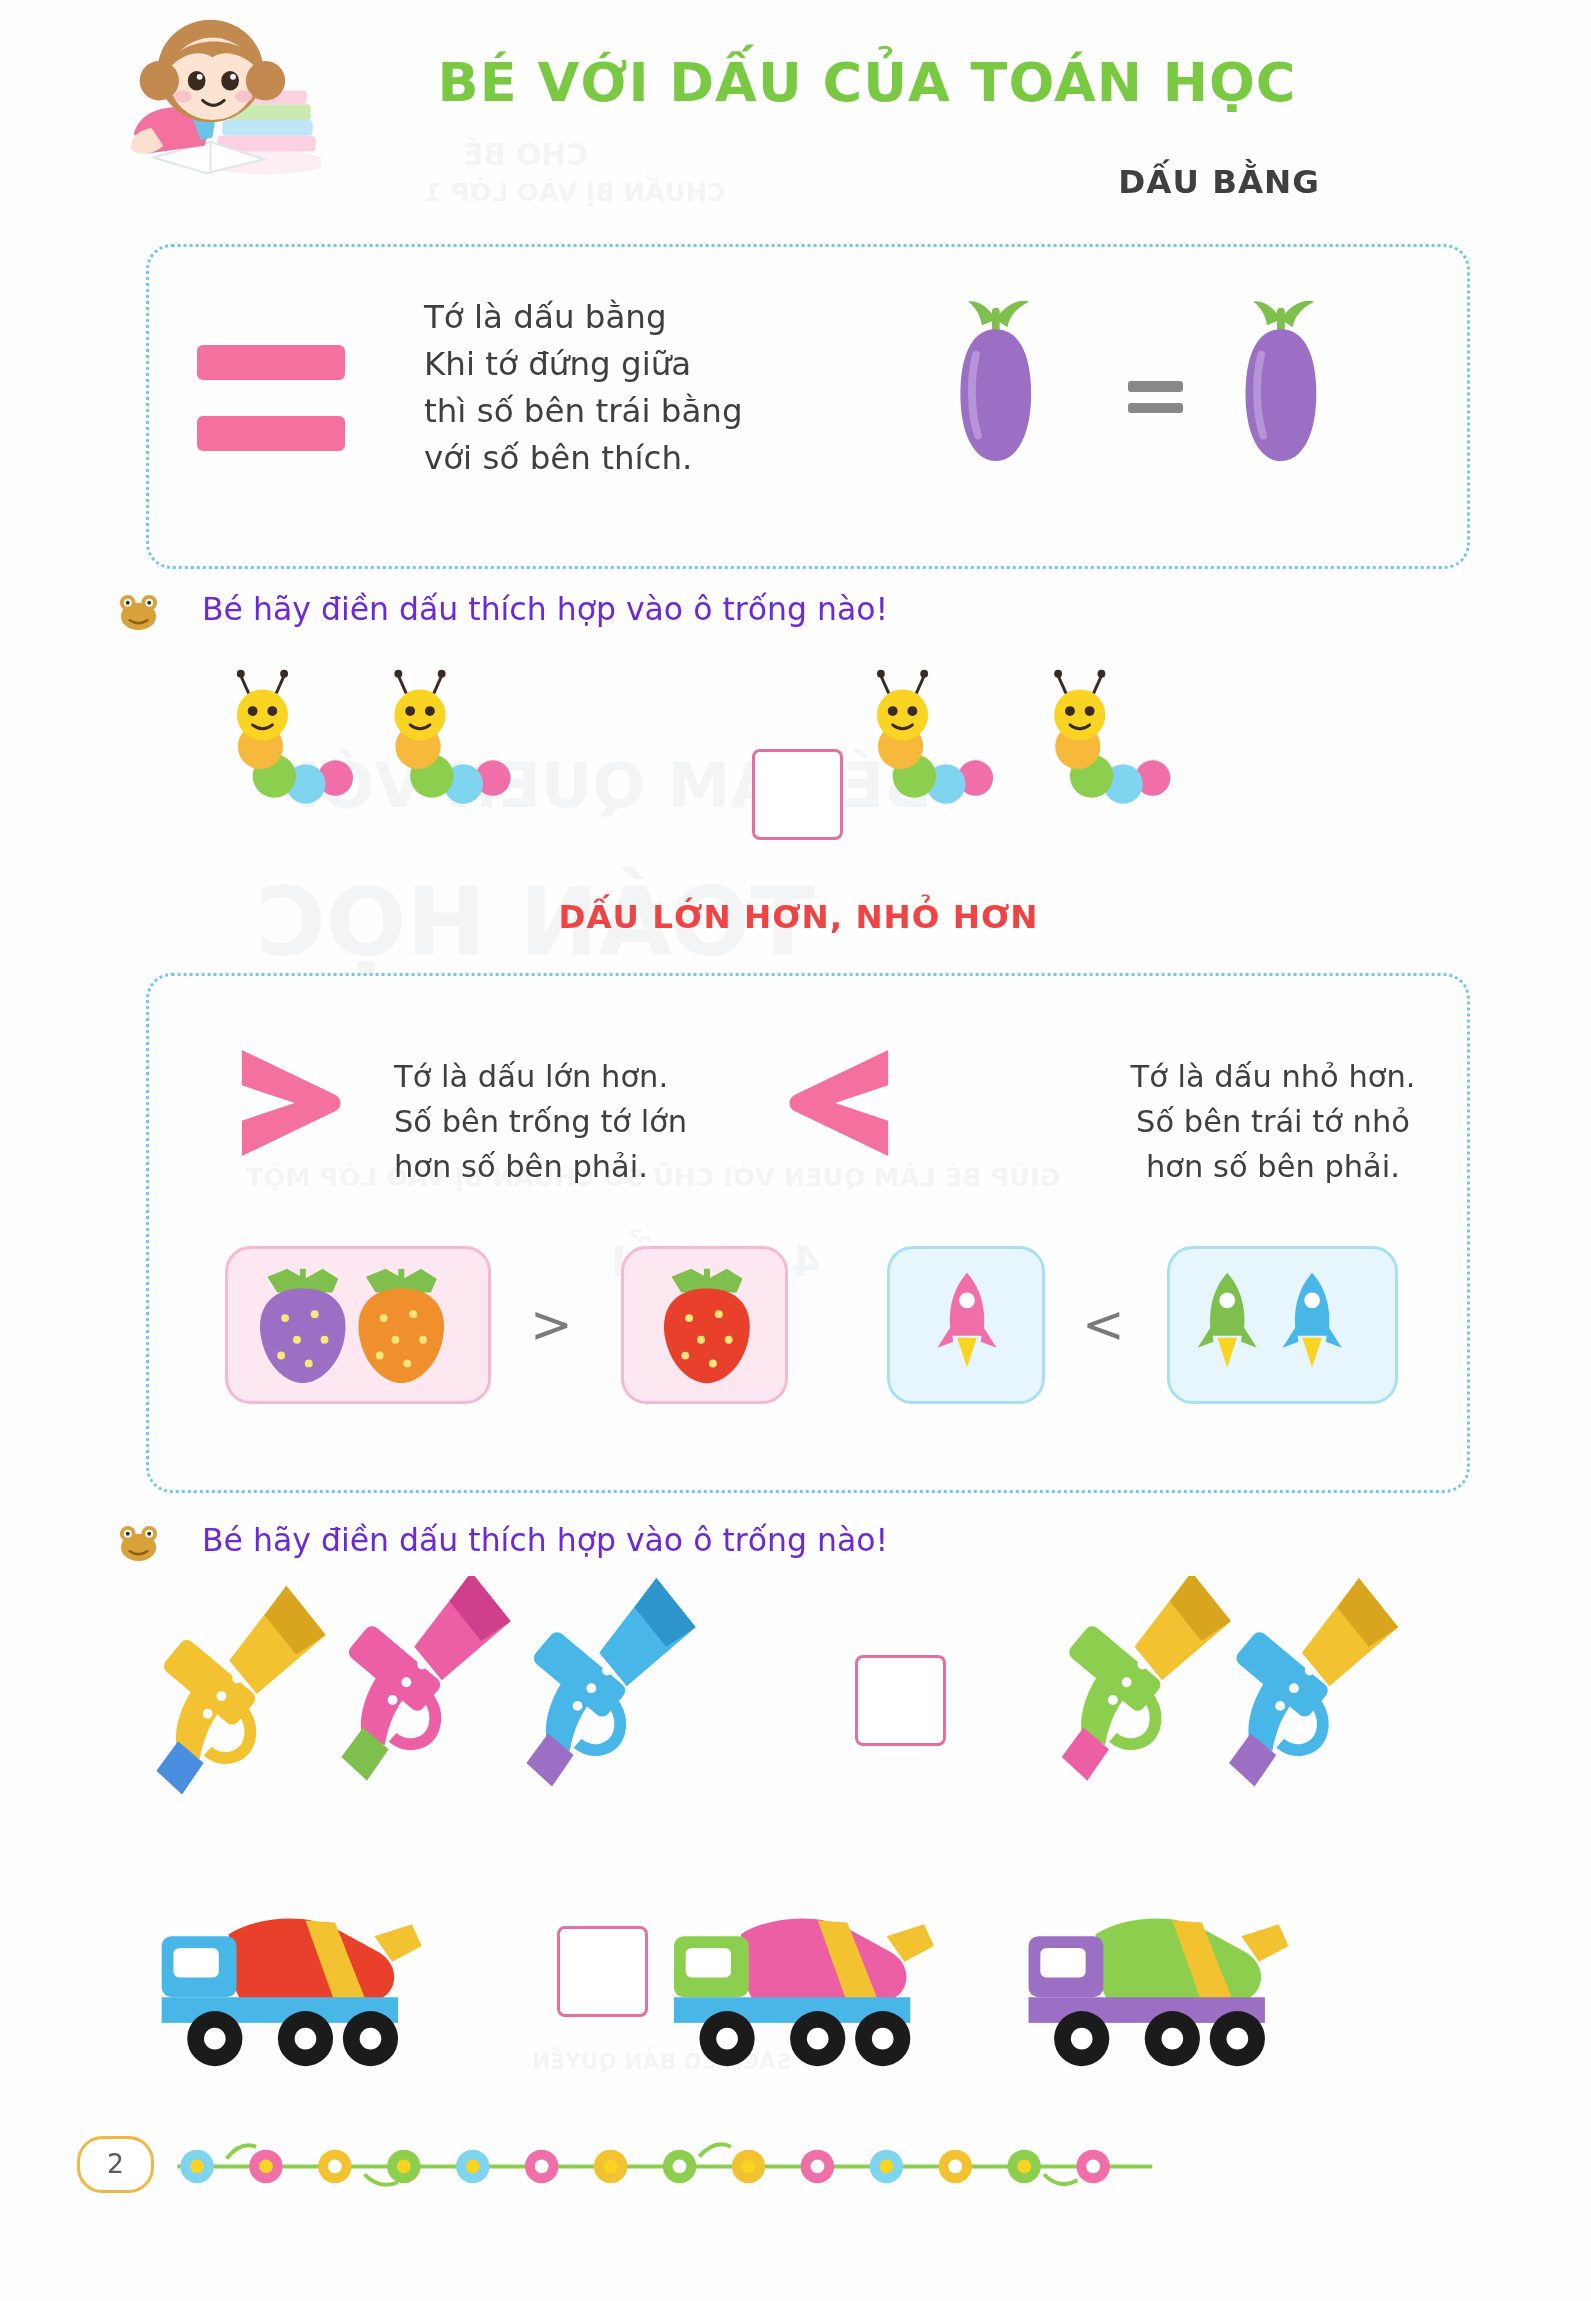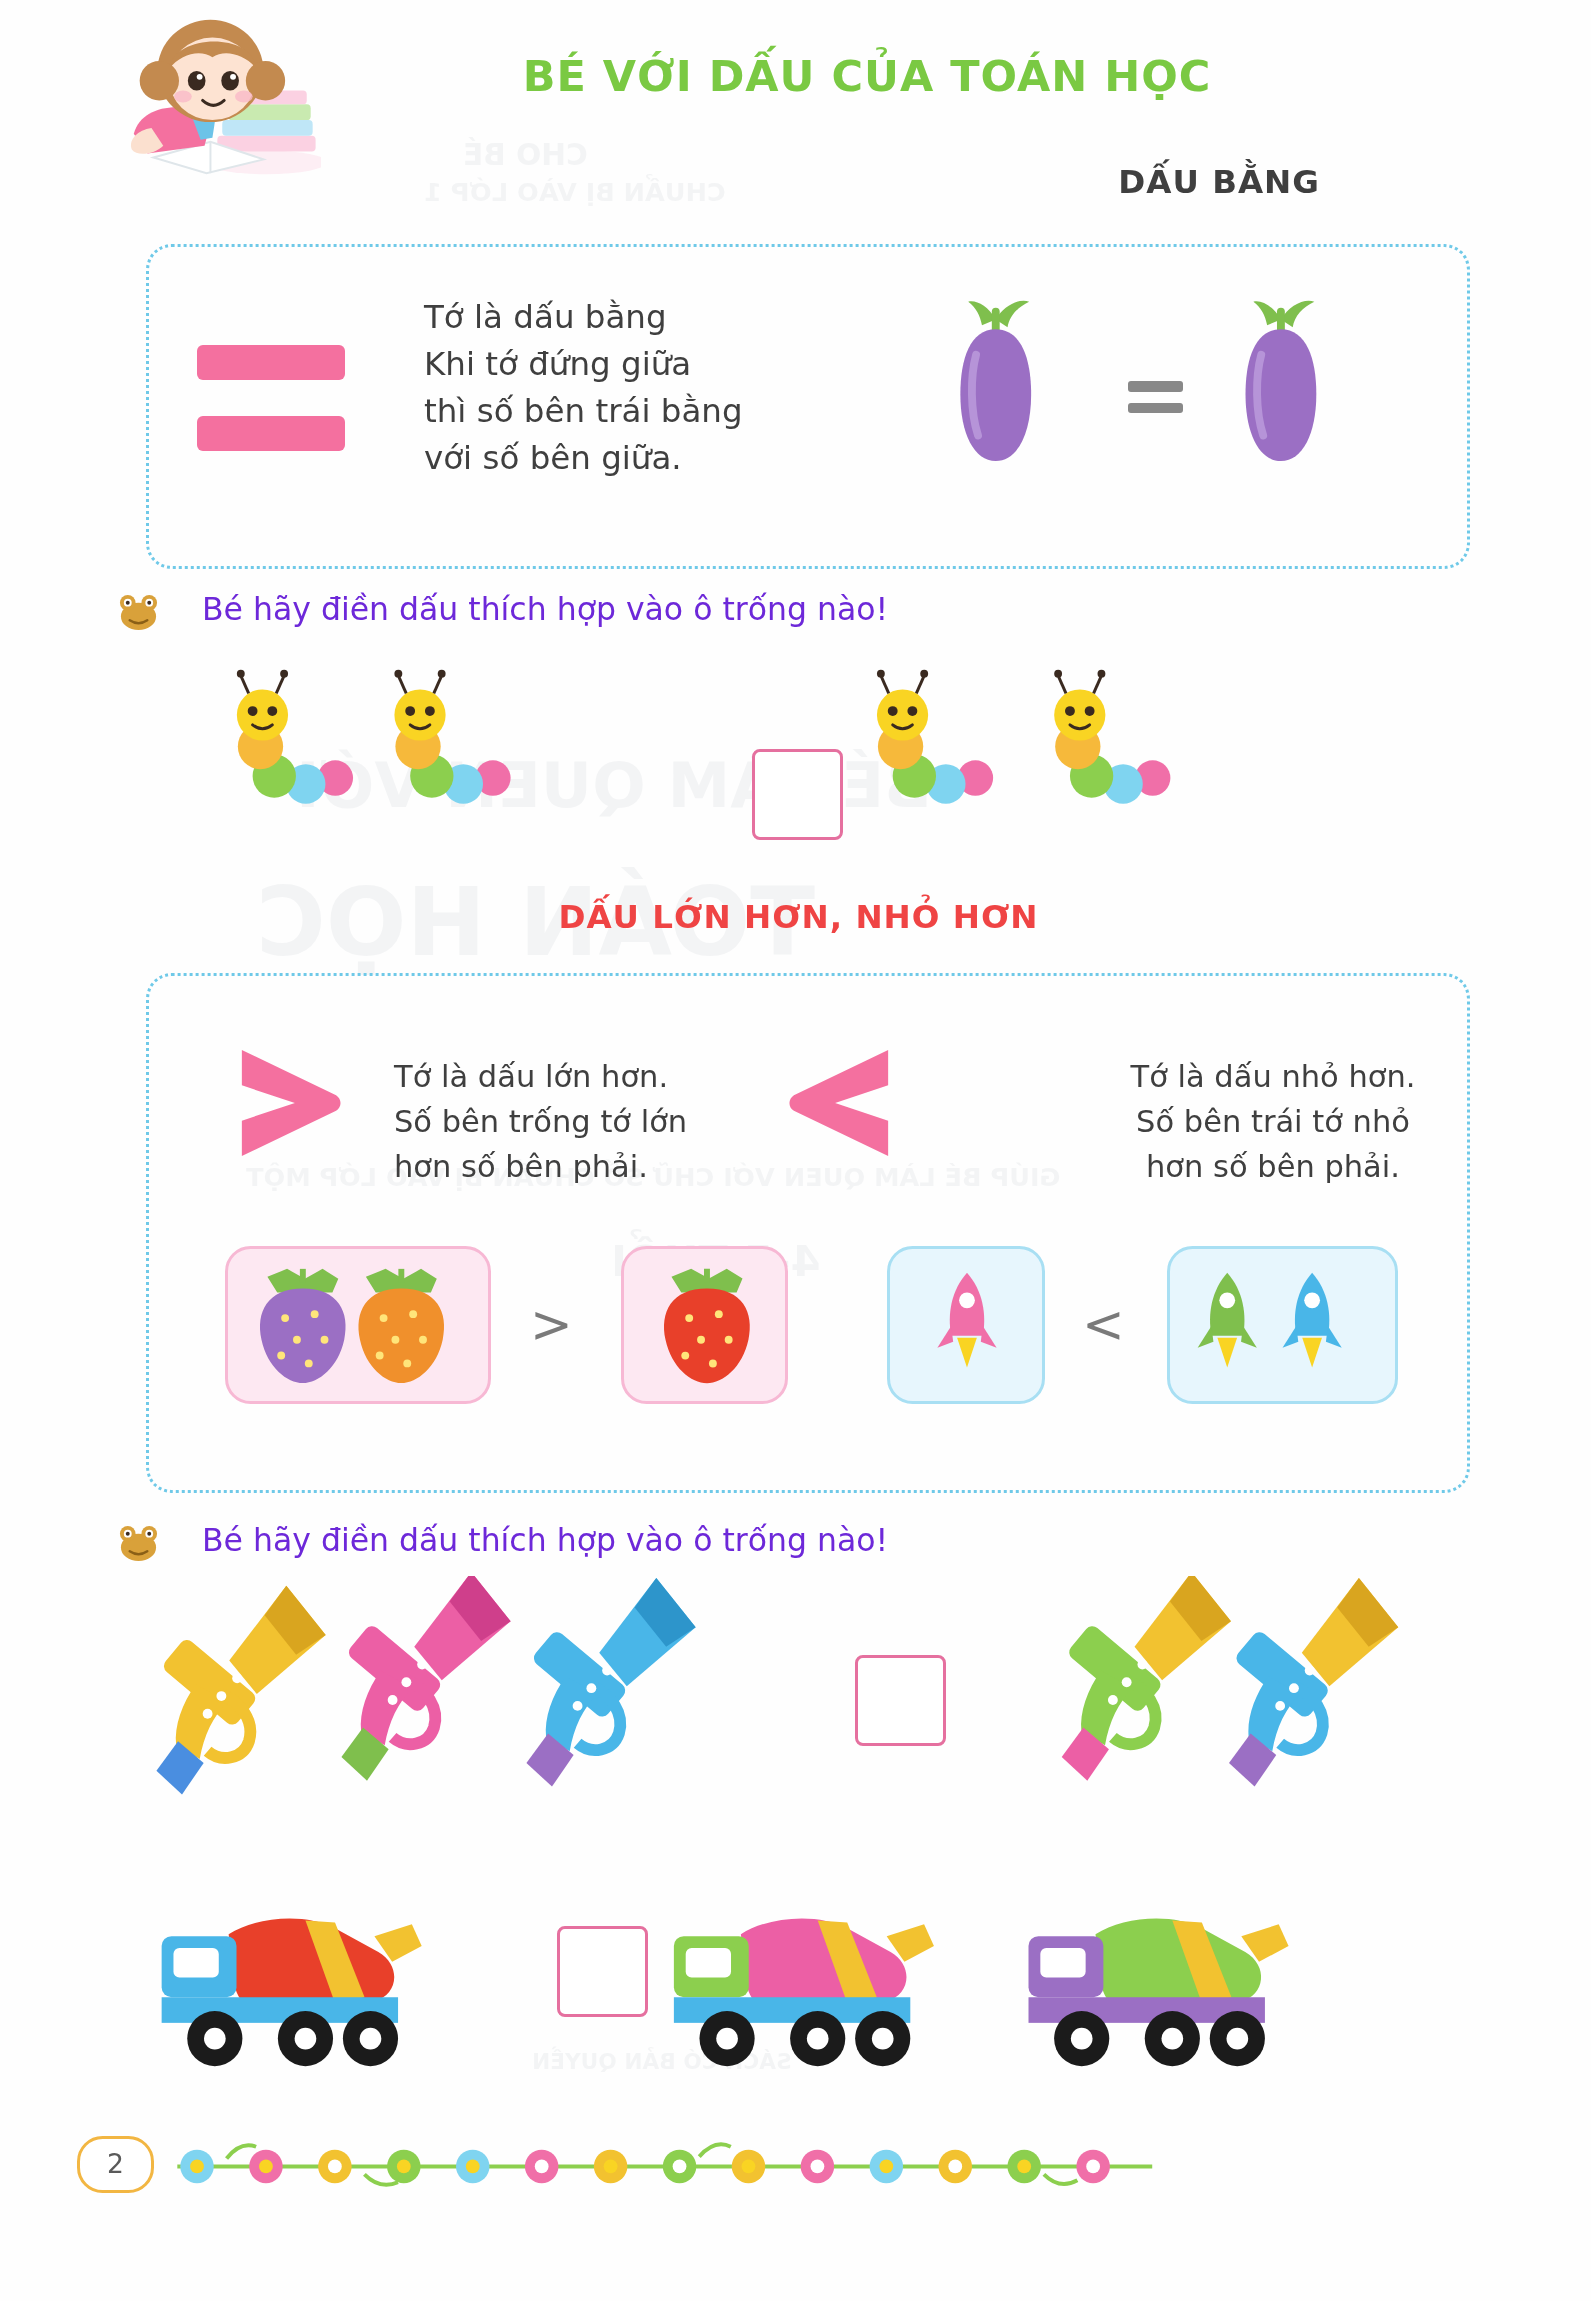--- a/index.html
+++ b/index.html
@@ -29,21 +29,21 @@
     top: 9.9px;
     width: 227px;
     height: 172px;
   }
   .title-main {
     position: absolute;
     left: 414px;
     top: 51px;
     width: 906px;
     text-align: center;
-    font-size: 43px;
+    font-size: 54px;
     font-weight: bold;
     color: #7ac943;
     letter-spacing: 1px;
   }
   .title-sub {
     position: absolute;
     left: 414px;
     top: 163px;
     width: 906px;
     text-align: right;
@@ -313,21 +313,21 @@
 
   <div class="equal-glyph">
     <div class="bar top"></div>
     <div class="bar bottom"></div>
   </div>
 
   <div class="equal-text">
     <div>Tớ là dấu bằng</div>
     <div>Khi tớ đứng giữa</div>
     <div>thì số bên trái bằng</div>
-    <div>với số bên giữa.</div>
+    <div>với số bên thích.</div>
   </div>
 
   <div class="eggplant-row">
     <svg viewBox="0 0 430 240" width="424" height="236">
       <g>
         <path d="M50 34 C42 20 30 14 22 16 C30 22 34 30 36 40" fill="#7fbf4d"></path>
         <path d="M50 34 C58 20 74 12 84 16 C72 22 64 30 62 42" fill="#7fbf4d"></path>
         <path d="M50 26 L50 48" stroke="#7fbf4d" stroke-width="8" stroke-linecap="round"></path>
         <path d="M50 44 C24 44 14 74 14 110 C14 150 28 178 50 178 C72 178 86 150 86 110 C86 74 76 44 50 44 Z" fill="#9b6fc4"></path>
         <path d="M30 70 C24 92 24 128 32 152" stroke="#b694d8" stroke-width="8" fill="none" stroke-linecap="round"></path>

